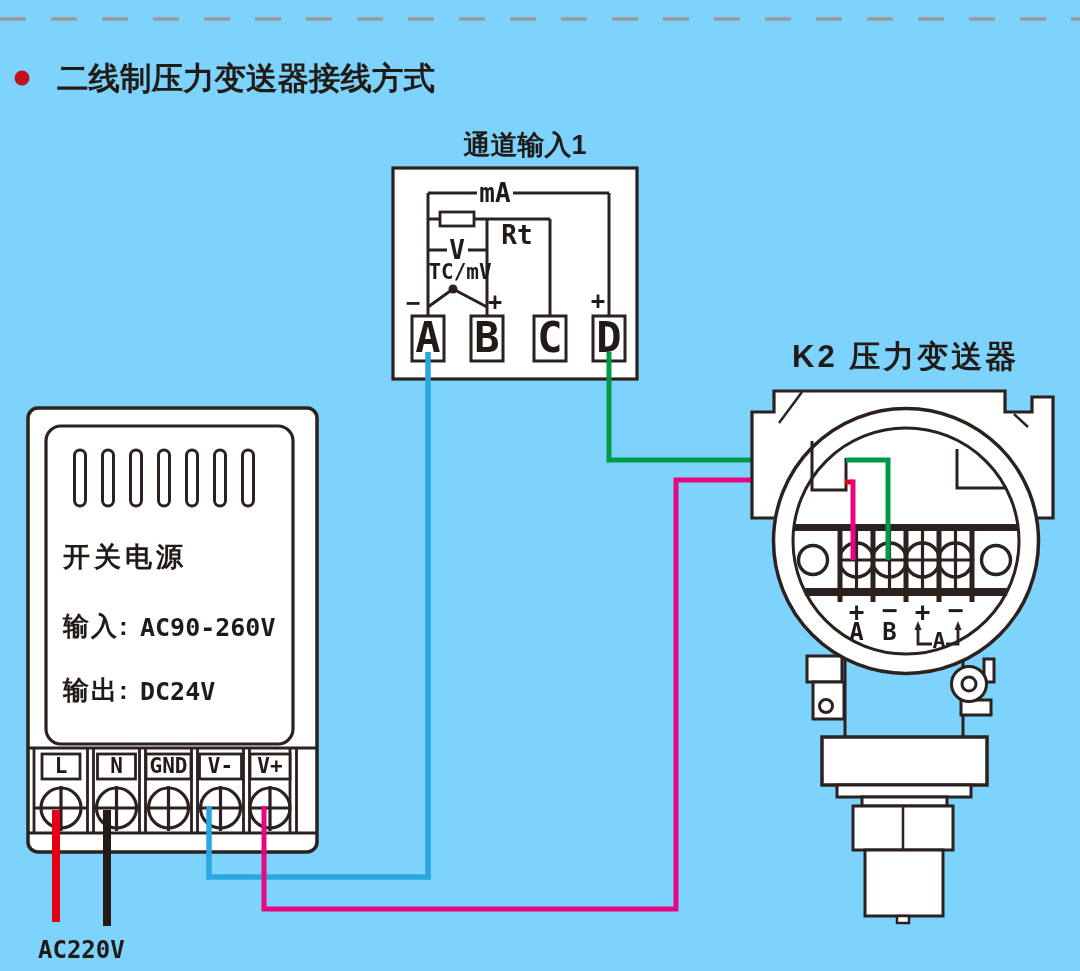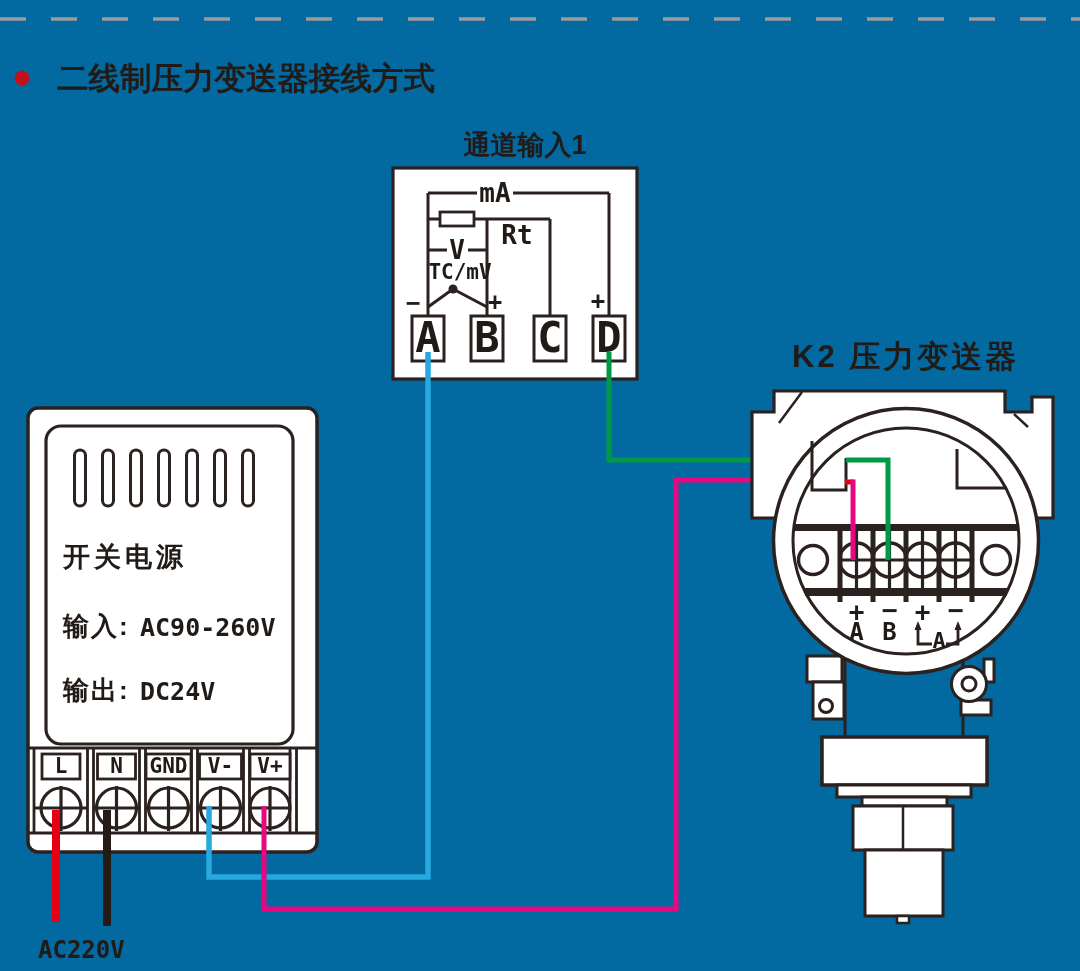--- a/index.html
+++ b/index.html
@@ -1,16 +1,16 @@
 <!DOCTYPE html>
 <html><head>
 <meta charset="utf-8">
 <style>
   html,body{margin:0;padding:0;background:#ffffff;}
-  #stage{position:relative;width:1080px;height:971px;background:#0369a1;overflow:hidden;
+  #stage{position:relative;width:1080px;height:971px;background:#7dd3fc;overflow:hidden;
          font-family:"Liberation Sans",sans-serif;}
   svg{position:absolute;left:0;top:0;}
   text{fill:#211b17;}
   .cjk{font-family:"Liberation Sans",sans-serif;font-weight:600;}
   .mono{font-family:"DejaVu Sans Mono","Liberation Mono",monospace;font-weight:600;}
   .mid{text-anchor:middle;}
   .ln{stroke:#2b211e;fill:none;}
   .shape{stroke:#2b211e;fill:#ffffff;}
 </style>
 </head>

